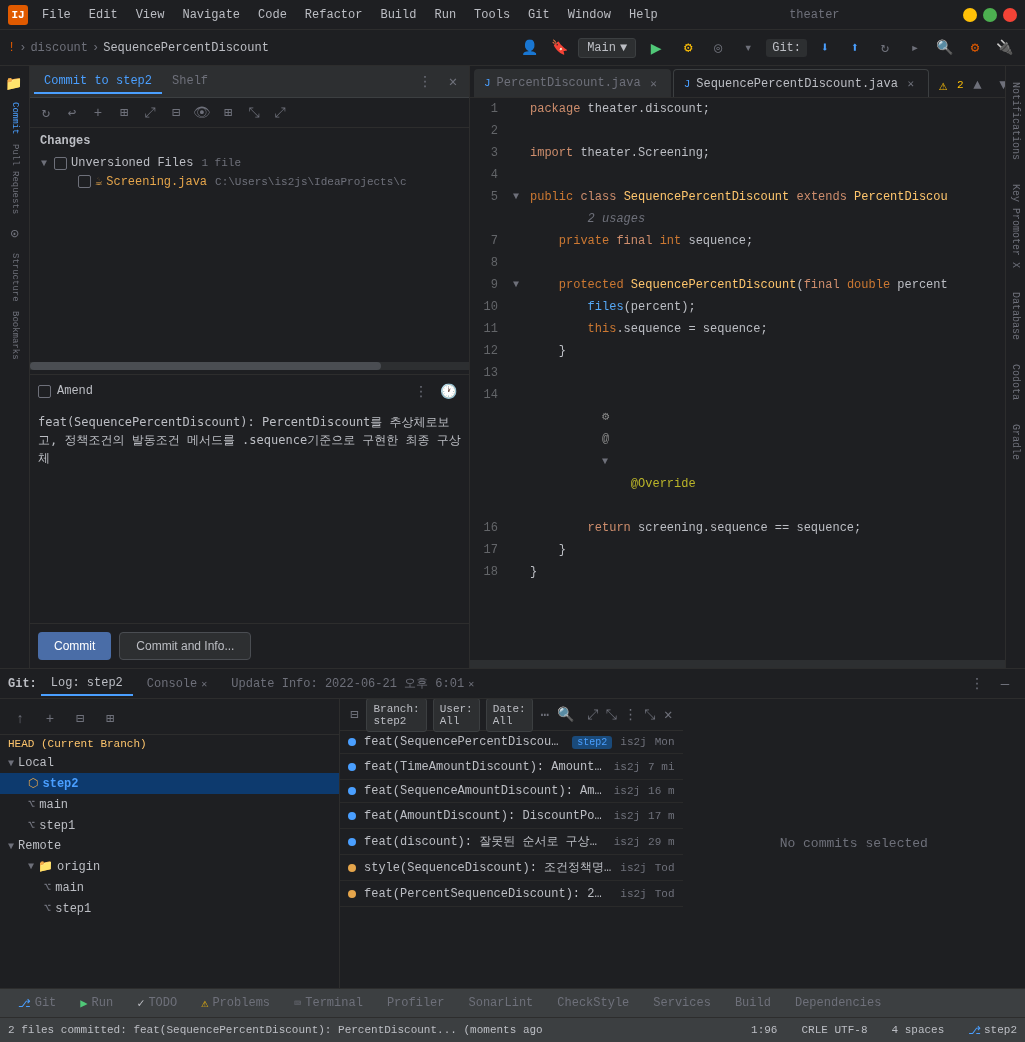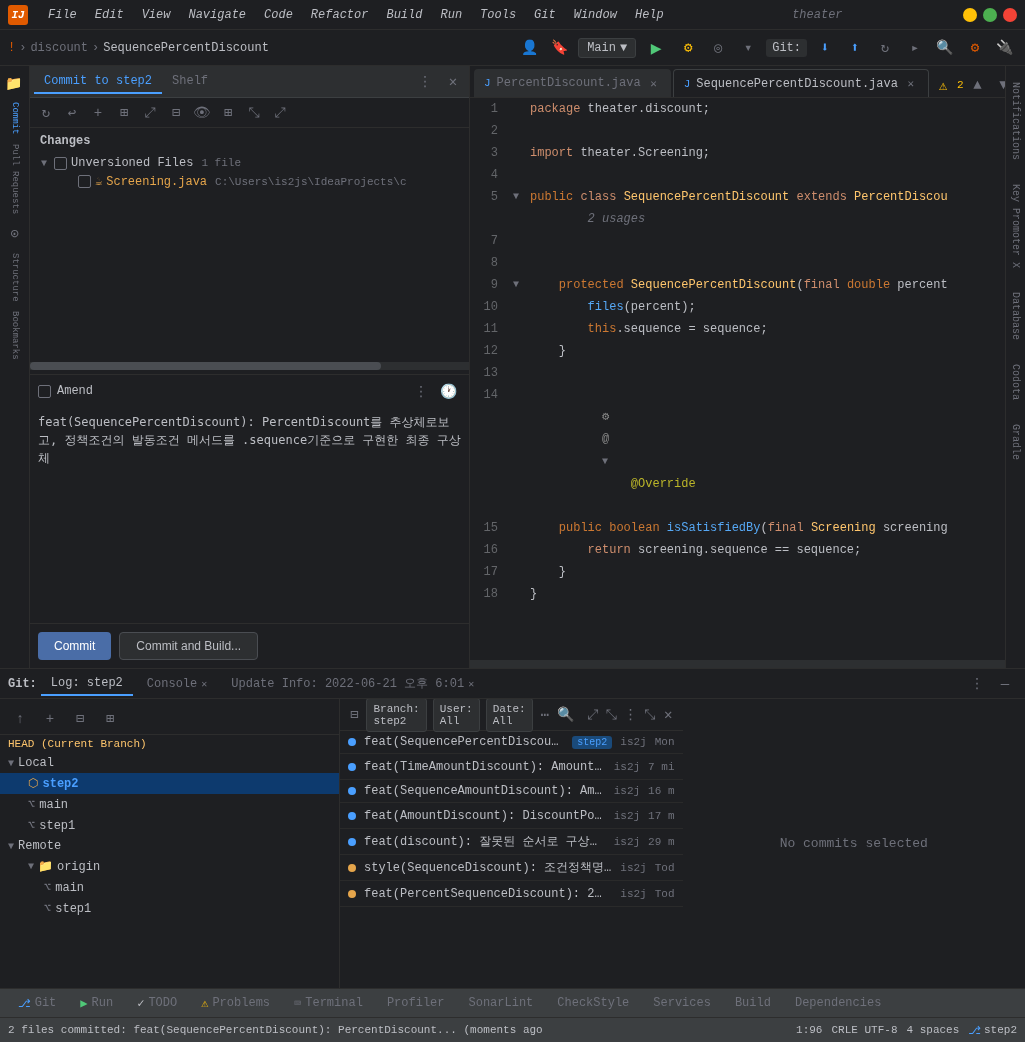--- a/index.html
+++ b/index.html
@@ -14,23 +14,22 @@
       position: relative;
     }
 
     
     .title-bar {
       height: 30px;
       background: #1e1f22;
       display: flex;
       align-items: center;
       padding: 0 8px;
-      gap: 12px;
+      gap: 6px;
       border-bottom: 1px solid #2d2d2d;
-      font-style: italic;
     }
     .title-bar .app-icon {
       width: 20px;
       height: 20px;
       background: #e05a00;
       border-radius: 3px;
       display: flex; align-items: center; justify-content: center;
       color: white; font-weight: bold; font-size: 11px;
     }
     .menu-bar {
@@ -574,21 +573,21 @@
       font-size: 13px;
       background: #1e1f22;
     }
 
     
     .status-bar {
       height: 24px;
       background: #3c3f41;
       display: flex;
       padding: 0 8px;
-      gap: 9px;
+      gap: 24px;
       font-size: 11px;
       color: #bcbec4;
     }
     .status-item {
       display: flex; align-items: center; gap: 3px;
       cursor: pointer;
     }
     .status-git-icon { color: #4a9fff; }
     .status-spacer { flex: 1; }
 
@@ -713,21 +712,21 @@
       <div class="amend-actions">
         <div class="toolbar-btn">⋮</div>
         <div class="toolbar-btn">🕐</div>
       </div>
     </div>
     <div class="commit-message-area">
       <textarea class="commit-message" style="">feat(SequencePercentDiscount): PercentDiscount를 추상체로보고, 정책조건의 발동조건 메서드를 .sequence기준으로 구현한 최종 구상체</textarea>
     </div>
     <div class="commit-buttons">
       <button class="btn-commit">Commit</button>
-      <button class="btn-commit-push">Commit and Build...</button>
+      <button class="btn-commit-push">Commit and Info...</button>
     </div>
   </div>
 
   <div class="editor-area">
     <div class="editor-tabs">
       <div class="editor-tab">
         <span class="tab-java">J</span>
         <span>PercentDiscount.java</span>
         <span class="tab-close">✕</span>
       </div>
@@ -780,20 +779,21 @@
 
       <div class="code-line">
         <span class="line-num"></span>
         <span class="line-gutter"></span>
         <span class="line-code cmt">        2 usages</span>
       </div>
 
       <div class="code-line">
         <span class="line-num">7</span>
         <span class="line-gutter"></span>
+        <span class="line-code"><span class="kw2">    private</span><span class="kw"> final</span><span class="kw2"> int</span><span class="type"> sequence;</span></span>
       </div>
 
       <div class="code-line">
         <span class="line-num">8</span>
         <span class="line-gutter"></span>
         <span class="line-code"></span>
       </div>
 
       <div class="code-line">
         <span class="line-num">9</span>
@@ -831,25 +831,20 @@
         <span class="line-num">14</span>
         <span class="line-gutter"></span>
         <span class="line-code">
           <span style="color:#888;font-size:12px; margin-right:4px;">⚙</span>
           <span style="color:#888;font-size:12px; margin-right:4px;">@</span>
           <span class="fold-arrow" style="color:#6e707a;font-size:10px;">▼</span>
           <span class="ann">    @Override</span>
         </span>
       </div>
 
-      <div class="code-line">
-        <span class="line-num">15</span>
-        <span class="line-gutter"></span>
-        <span class="line-code"><span class="kw2">    public</span><span class="kw2"> boolean</span><span class="type"> </span><span class="fn">isSatisfiedBy</span><span class="type">(</span><span class="kw">final</span><span class="type"> </span><span class="cls">Screening</span><span class="type"> screening</span></span>
-      </div>
 
       <div class="code-line">
         <span class="line-num">16</span>
         <span class="line-gutter"></span>
         <span class="line-code"><span class="kw">        return</span><span class="type"> screening.sequence == sequence;</span></span>
       </div>
 
       <div class="code-line">
         <span class="line-num">17</span>
         <span class="line-gutter"></span>

